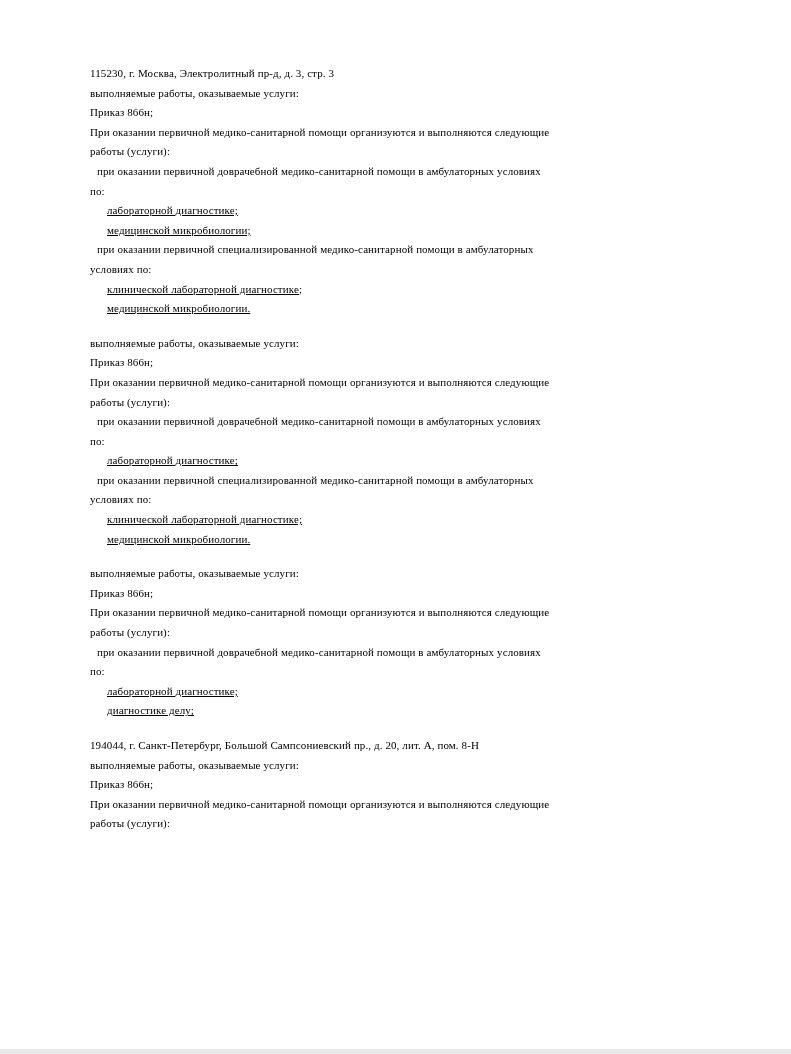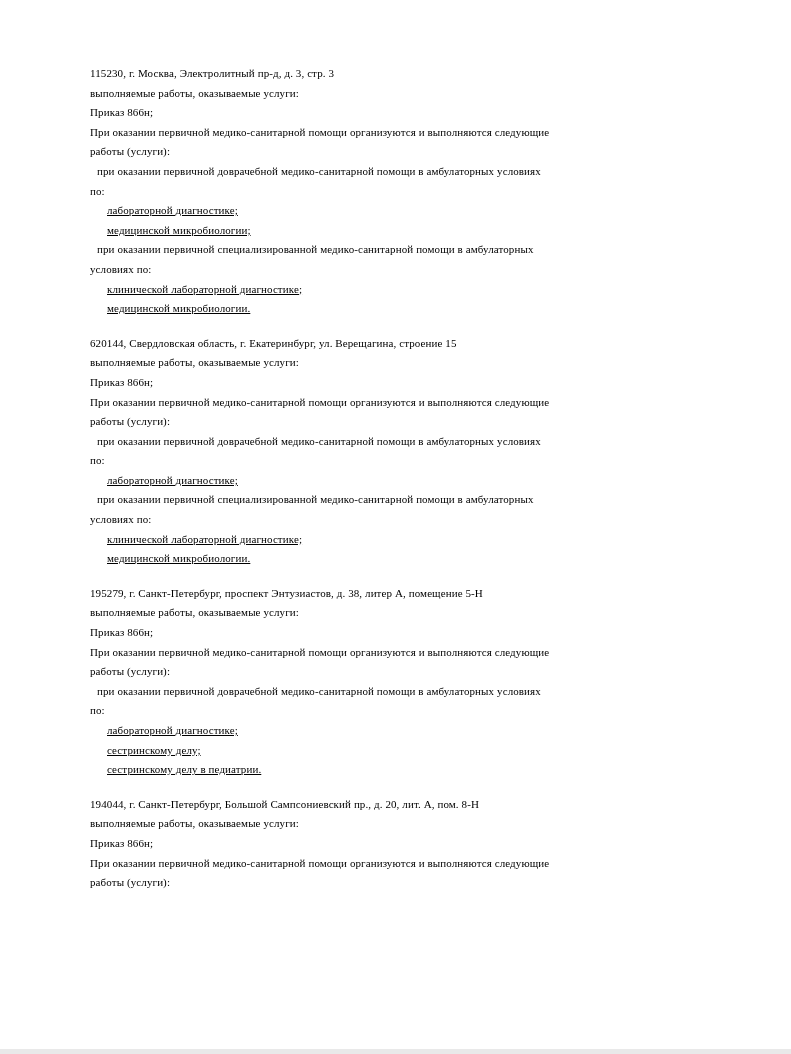--- a/index.html
+++ b/index.html
@@ -63,44 +63,41 @@
         <div class="doc-line indent-1">при оказании первичной доврачебной медико-санитарной помощи в амбулаторных условиях</div>
         <div class="doc-line indent-0">по:</div>
         <div class="doc-line indent-2">лабораторной диагностике;</div>
         <div class="doc-line indent-2">медицинской микробиологии;</div>
         <div class="doc-line indent-1">при оказании первичной специализированной медико-санитарной помощи в амбулаторных</div>
         <div class="doc-line indent-0">условиях по:</div>
         <div class="doc-line indent-2">клинической лабораторной диагностике;</div>
         <div class="doc-line indent-2">медицинской микробиологии.</div>
       </div>
       <div class="address-block">
-        <div class="doc-line indent-0">620144, Свердловская область, г. Екатеринбург, ул. Верещагина, строение 15</div>
         <div class="doc-line indent-0">выполняемые работы, оказываемые услуги:</div>
         <div class="doc-line indent-0">Приказ 866н;</div>
         <div class="doc-line indent-0">При оказании первичной медико-санитарной помощи организуются и выполняются следующие</div>
         <div class="doc-line indent-0">работы (услуги):</div>
         <div class="doc-line indent-1">при оказании первичной доврачебной медико-санитарной помощи в амбулаторных условиях</div>
         <div class="doc-line indent-0">по:</div>
         <div class="doc-line indent-2">лабораторной диагностике;</div>
         <div class="doc-line indent-1">при оказании первичной специализированной медико-санитарной помощи в амбулаторных</div>
         <div class="doc-line indent-0">условиях по:</div>
         <div class="doc-line indent-2">клинической лабораторной диагностике;</div>
         <div class="doc-line indent-2">медицинской микробиологии.</div>
       </div>
       <div class="address-block">
-        <div class="doc-line indent-0">195279, г. Санкт-Петербург, проспект Энтузиастов, д. 38, литер А, помещение 5-Н</div>
         <div class="doc-line indent-0">выполняемые работы, оказываемые услуги:</div>
         <div class="doc-line indent-0">Приказ 866н;</div>
         <div class="doc-line indent-0">При оказании первичной медико-санитарной помощи организуются и выполняются следующие</div>
         <div class="doc-line indent-0">работы (услуги):</div>
         <div class="doc-line indent-1">при оказании первичной доврачебной медико-санитарной помощи в амбулаторных условиях</div>
         <div class="doc-line indent-0">по:</div>
         <div class="doc-line indent-2">лабораторной диагностике;</div>
-        <div class="doc-line indent-2">сестринскому делу;</div>
-        <div class="doc-line indent-2">сестринскому делу в педиатрии.</div>
+        <div class="doc-line indent-2">диагностике делу;</div>
       </div>
       <div class="address-block">
         <div class="doc-line indent-0">194044, г. Санкт-Петербург, Большой Сампсониевский пр., д. 20, лит. А, пом. 8-Н</div>
         <div class="doc-line indent-0">выполняемые работы, оказываемые услуги:</div>
         <div class="doc-line indent-0">Приказ 866н;</div>
         <div class="doc-line indent-0">При оказании первичной медико-санитарной помощи организуются и выполняются следующие</div>
         <div class="doc-line indent-0">работы (услуги):</div>
       </div>
     </div>
   <div class="footer-strip"></div>

